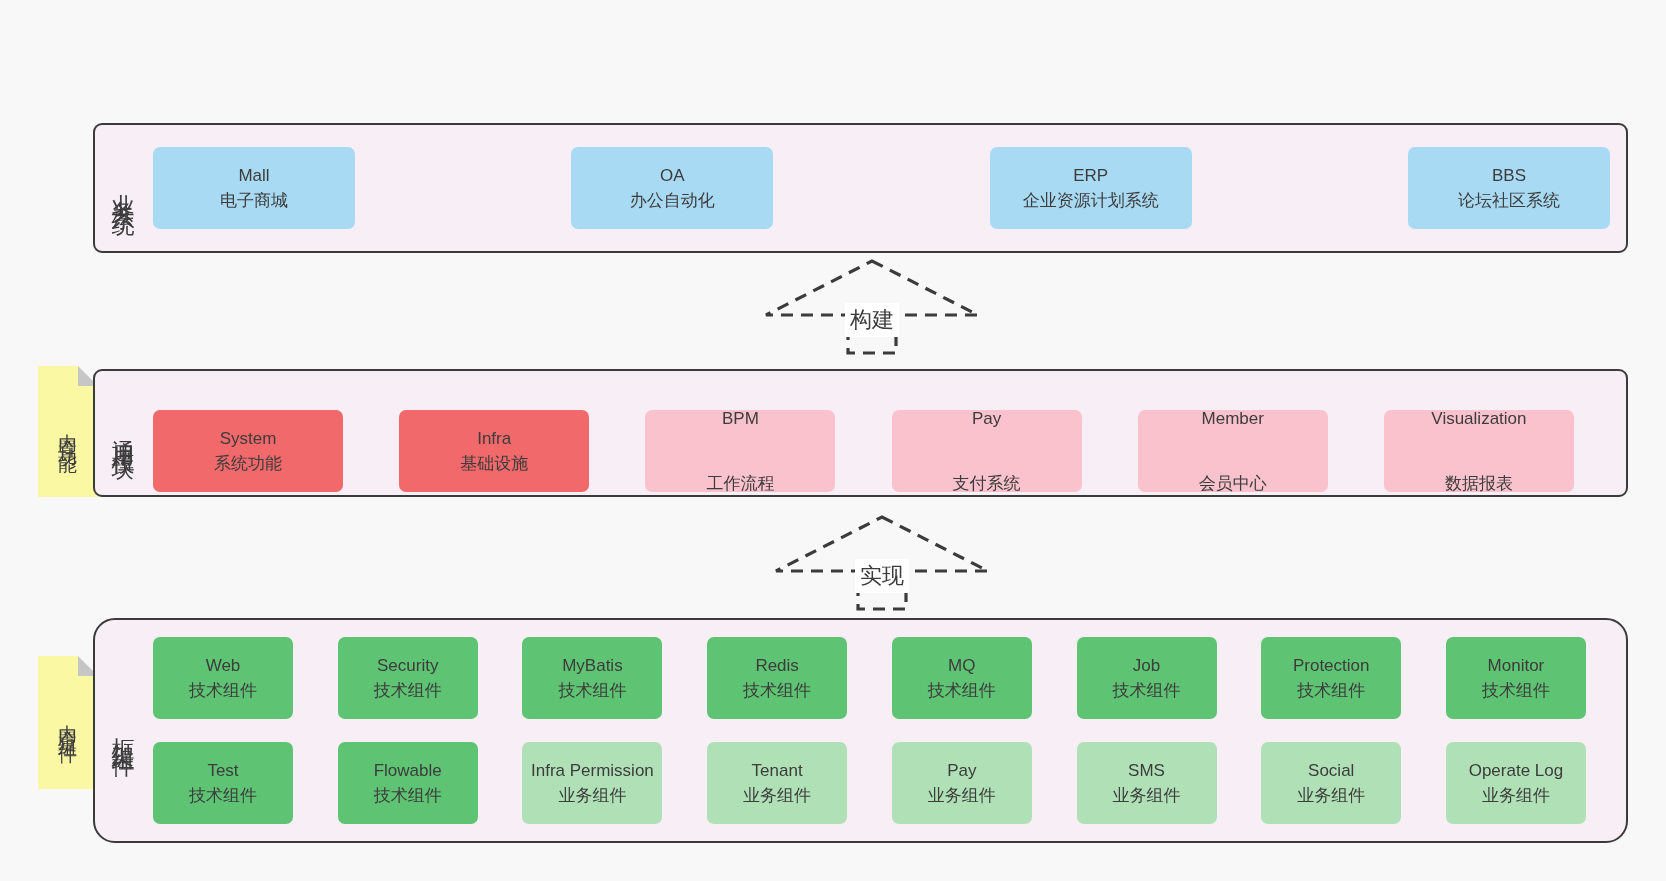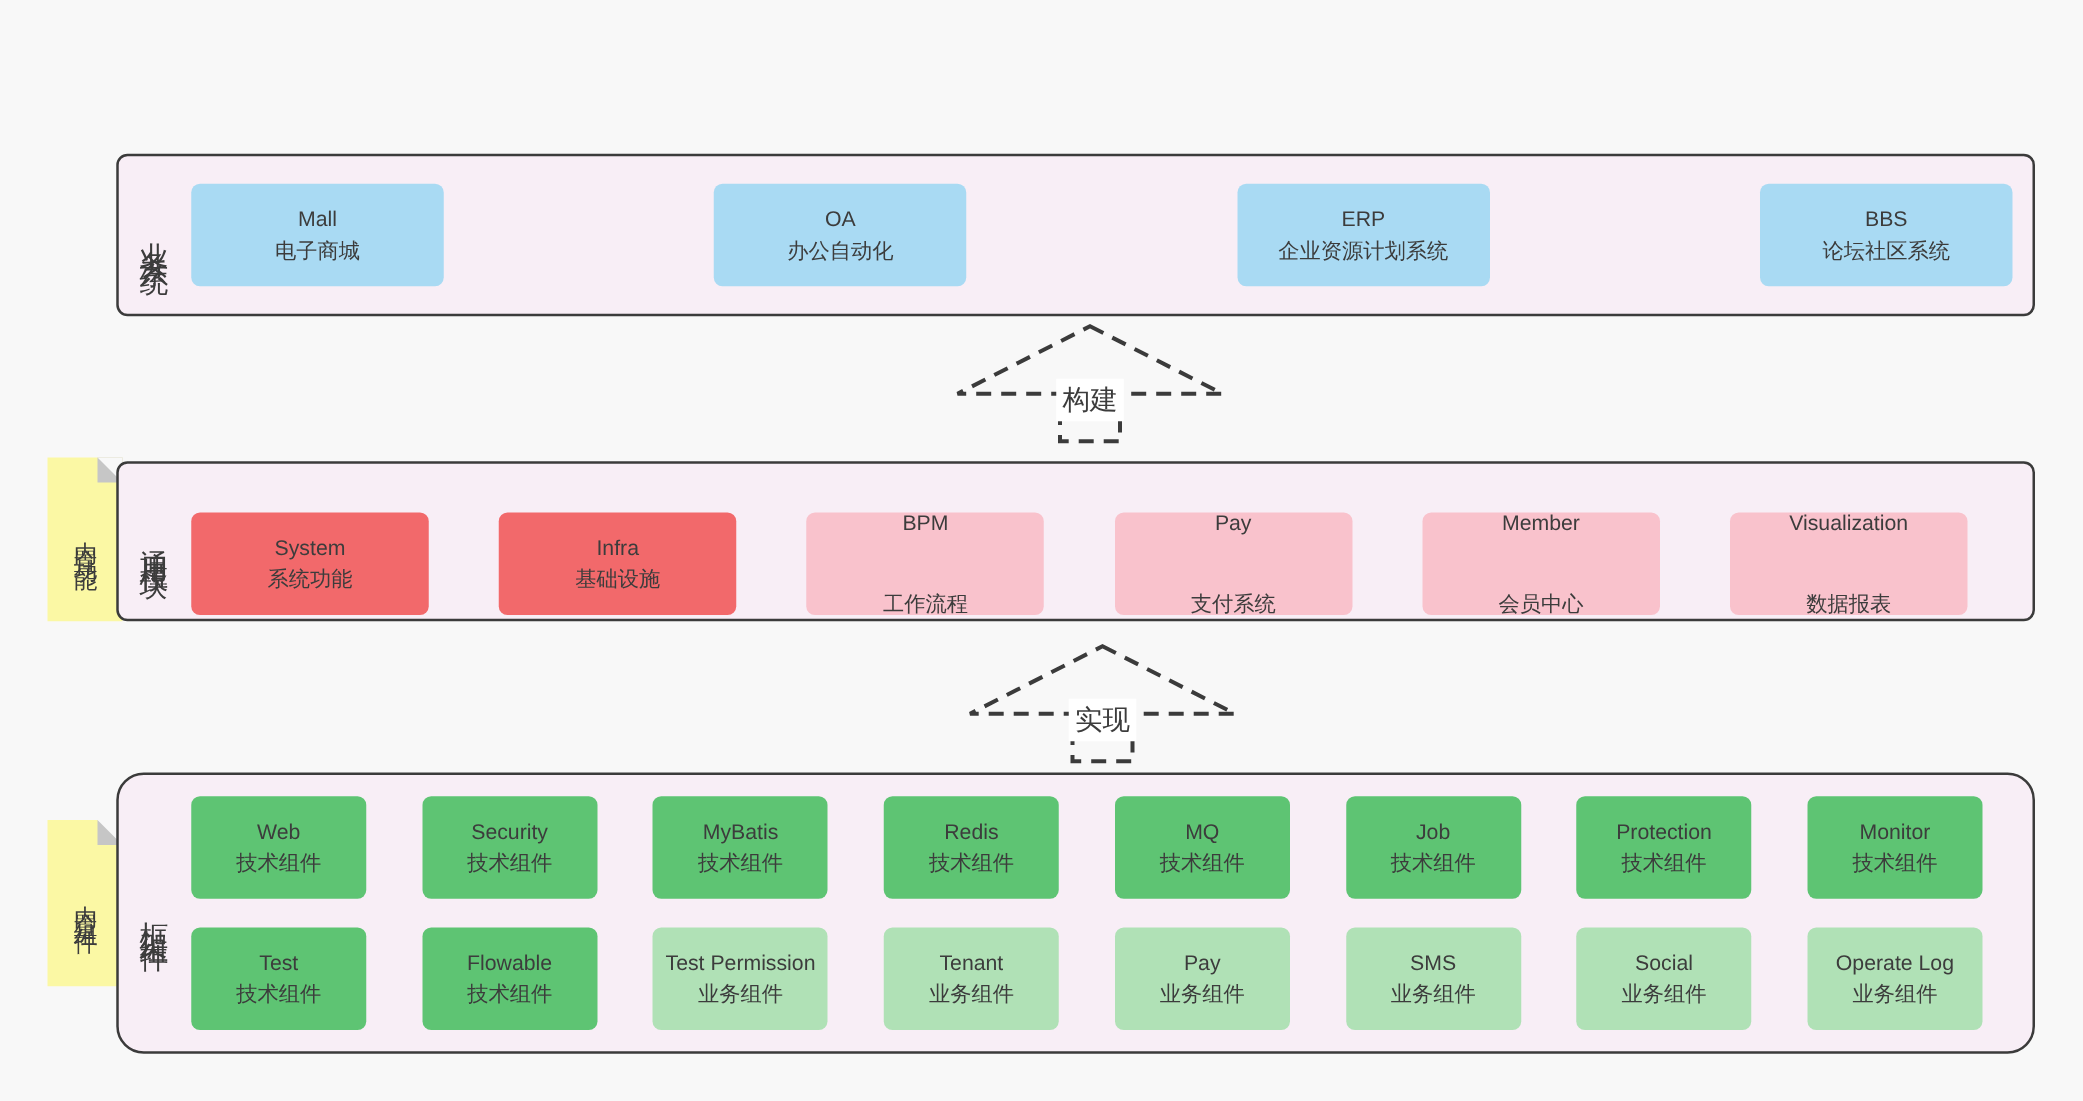--- a/index.html
+++ b/index.html
@@ -209,21 +209,21 @@
     <div class="row">
       <div class="box green w140">
         <span class="bname">Test</span>
         <span class="bdesc">技术组件</span>
       </div>
       <div class="box green w140">
         <span class="bname">Flowable</span>
         <span class="bdesc">技术组件</span>
       </div>
       <div class="box lightgreen w140">
-        <span class="bname">Test Permission</span>
+        <span class="bname">Infra Permission</span>
         <span class="bdesc">业务组件</span>
       </div>
       <div class="box lightgreen w140">
         <span class="bname">Tenant</span>
         <span class="bdesc">业务组件</span>
       </div>
       <div class="box lightgreen w140">
         <span class="bname">Pay</span>
         <span class="bdesc">业务组件</span>
       </div>

